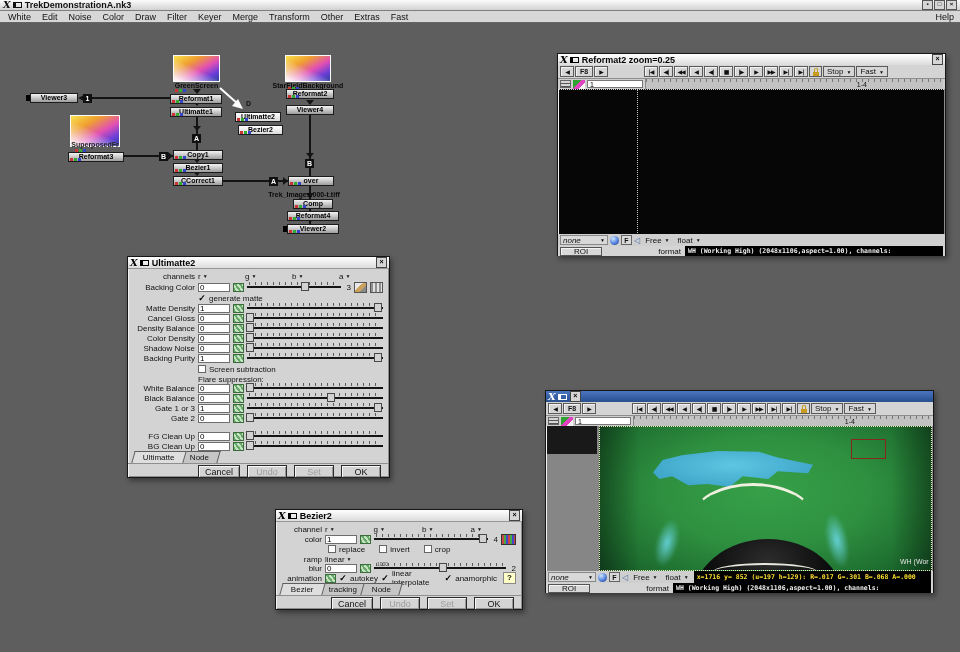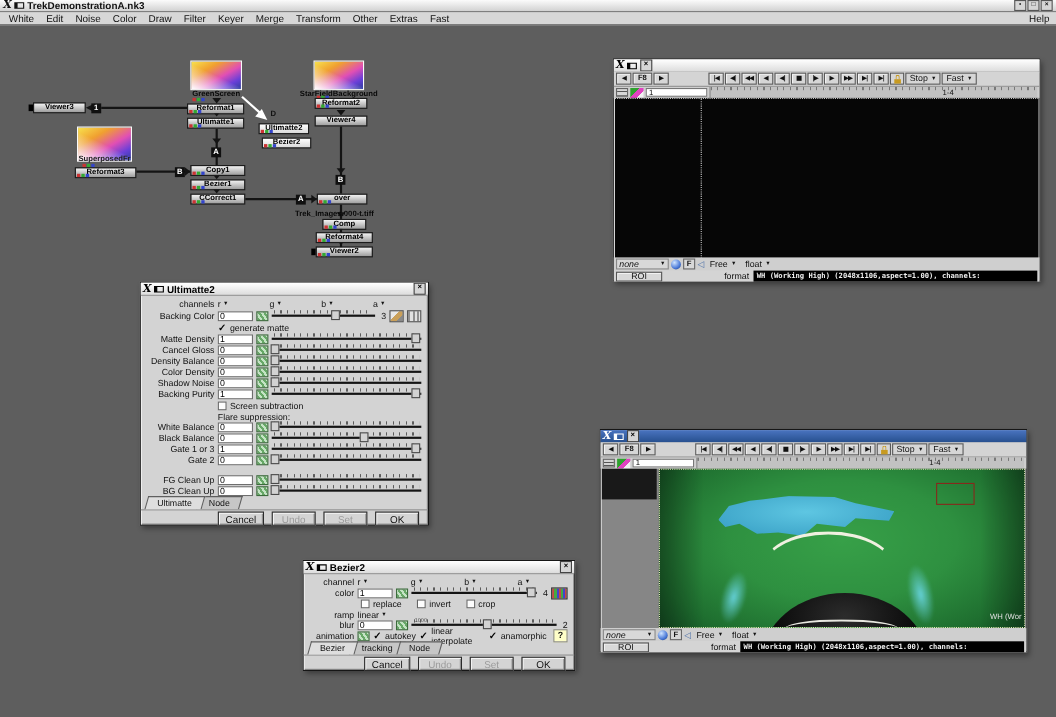--- a/index.html
+++ b/index.html
@@ -641,20 +641,21 @@
       <span class="pbtn disabled">Undo</span>
       <span class="pbtn disabled">Set</span>
       <span class="pbtn">OK</span>
     </div>
   </div>
 
   <div class="win viewer" style="left:557px;top:53px">
     <div class="tbar">
       <span class="wicon">X</span>
       <span class="wbox"></span>
+      <span class="ttext">Reformat2  zoom=0.25</span>
       <span class="closebox">×</span>
     </div>
     <div class="vtoolbar">
       <span class="tbtn">◀</span>
       <span class="tbtn f8">F8</span>
       <span class="tbtn">▶</span>
       <span class="tsp"></span>
       <span class="tbtn">|◀</span>
       <span class="tbtn">◀|</span>
       <span class="tbtn">◀◀</span>
@@ -781,20 +782,21 @@
       <span class="fbtn">F</span>
       <span class="cmpicon">◁</span>
       <span class="vdd vddflat">
           <span>Free</span>
           <span class="dda">▼</span>
         </span>
       <span class="vdd vddflat">
           <span>float</span>
           <span class="dda">▼</span>
         </span>
+      <span class="statusfield yel">x=1716 y= 852 (u=197 h=129): R=.017 G=.301 B=.068 A=.000</span>
     </div>
     <div class="vroi">
       <span class="roibtn">ROI</span>
       <span class="fmtlabel">format</span>
       <span class="fmtfield">WH (Working High) (2048x1106,aspect=1.00), channels:</span>
     </div>
   </div>
 
 </div>
 

